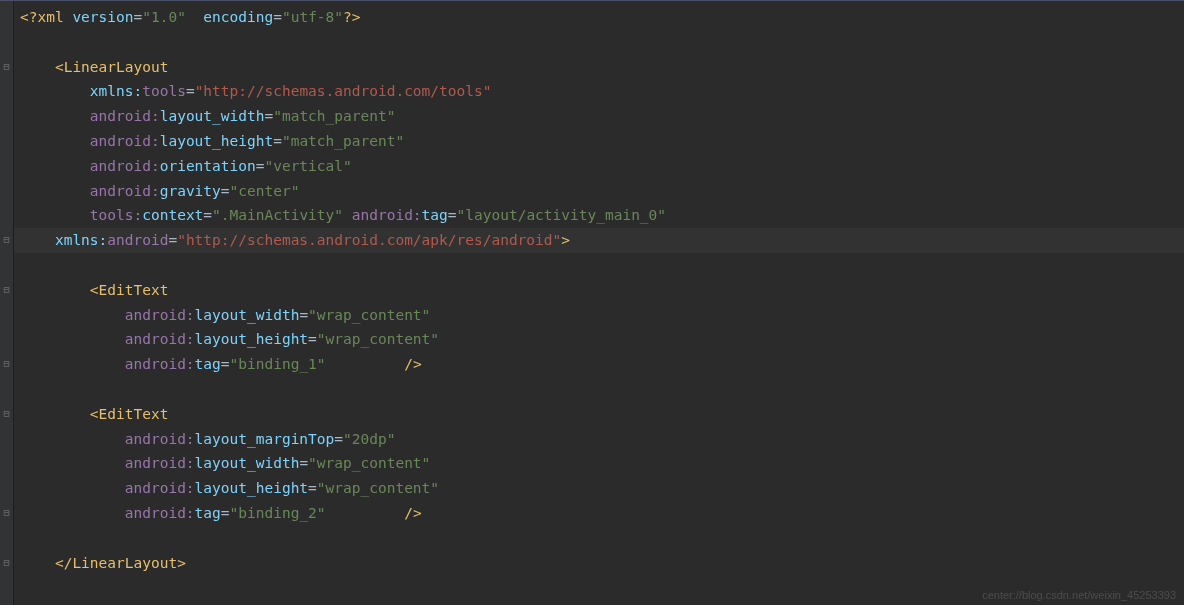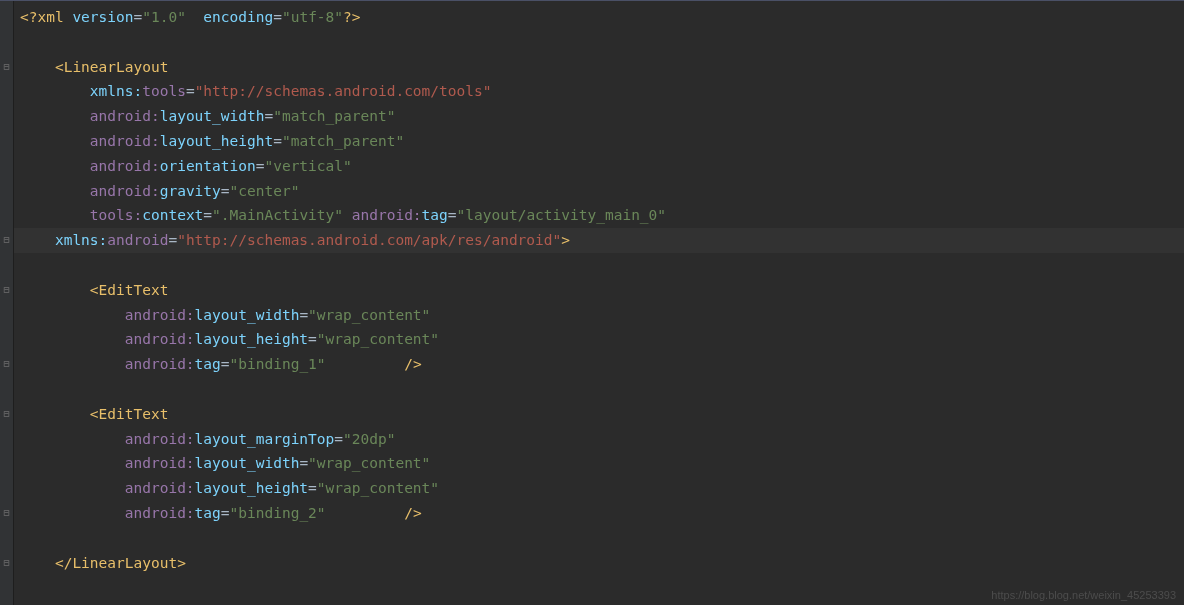--- a/index.html
+++ b/index.html
@@ -69,13 +69,13 @@
       <div class="fold" style="top: 60.6px;">⊟</div>
       <div class="fold" style="top: 234.2px;">⊟</div>
       <div class="fold" style="top: 283.8px;">⊟</div>
       <div class="fold" style="top: 358.2px;">⊟</div>
       <div class="fold" style="top: 407.8px;">⊟</div>
       <div class="fold" style="top: 507px;">⊟</div>
       <div class="fold" style="top: 556.6px;">⊟</div>
     </div>
 </div>
 <div class="editor" id="editor"><div class="line"><span class="c-default"></span><span class="c-tag">&lt;?</span><span class="c-tag">xml </span><span class="c-attr">version</span><span class="c-punct">=</span><span class="c-str">"1.0"</span><span class="c-default">  </span><span class="c-attr">encoding</span><span class="c-punct">=</span><span class="c-str">"utf-8"</span><span class="c-tag">?&gt;</span></div><div class="line"><span class="c-default"></span>&nbsp;</div><div class="line"><span class="c-default">    </span><span class="c-tag">&lt;LinearLayout</span></div><div class="line"><span class="c-default">        </span><span class="c-attr">xmlns:</span><span class="c-ns">tools</span><span class="c-punct">=</span><span class="c-str-url">"http://schemas.android.com/tools"</span></div><div class="line"><span class="c-default">        </span><span class="c-ns">android:</span><span class="c-attr">layout_width</span><span class="c-punct">=</span><span class="c-str">"match_parent"</span></div><div class="line"><span class="c-default">        </span><span class="c-ns">android:</span><span class="c-attr">layout_height</span><span class="c-punct">=</span><span class="c-str">"match_parent"</span></div><div class="line"><span class="c-default">        </span><span class="c-ns">android:</span><span class="c-attr">orientation</span><span class="c-punct">=</span><span class="c-str">"vertical"</span></div><div class="line"><span class="c-default">        </span><span class="c-ns">android:</span><span class="c-attr">gravity</span><span class="c-punct">=</span><span class="c-str">"center"</span></div><div class="line"><span class="c-default">        </span><span class="c-ns">tools:</span><span class="c-attr">context</span><span class="c-punct">=</span><span class="c-str">".MainActivity"</span><span class="c-default"> </span><span class="c-ns">android:</span><span class="c-attr">tag</span><span class="c-punct">=</span><span class="c-str">"layout/activity_main_0"</span></div><div class="line hl"><span class="c-default">    </span><span class="c-attr">xmlns:</span><span class="c-ns">android</span><span class="c-punct">=</span><span class="c-str-url">"http://schemas.android.com/apk/res/android"</span><span class="c-tag">&gt;</span></div><div class="line"><span class="c-default"></span>&nbsp;</div><div class="line"><span class="c-default">        </span><span class="c-tag">&lt;EditText</span></div><div class="line"><span class="c-default">            </span><span class="c-ns">android:</span><span class="c-attr">layout_width</span><span class="c-punct">=</span><span class="c-str">"wrap_content"</span></div><div class="line"><span class="c-default">            </span><span class="c-ns">android:</span><span class="c-attr">layout_height</span><span class="c-punct">=</span><span class="c-str">"wrap_content"</span></div><div class="line"><span class="c-default">            </span><span class="c-ns">android:</span><span class="c-attr">tag</span><span class="c-punct">=</span><span class="c-str">"binding_1"</span><span class="c-default">         </span><span class="c-tag">/&gt;</span></div><div class="line"><span class="c-default"></span>&nbsp;</div><div class="line"><span class="c-default">        </span><span class="c-tag">&lt;EditText</span></div><div class="line"><span class="c-default">            </span><span class="c-ns">android:</span><span class="c-attr">layout_marginTop</span><span class="c-punct">=</span><span class="c-str">"20dp"</span></div><div class="line"><span class="c-default">            </span><span class="c-ns">android:</span><span class="c-attr">layout_width</span><span class="c-punct">=</span><span class="c-str">"wrap_content"</span></div><div class="line"><span class="c-default">            </span><span class="c-ns">android:</span><span class="c-attr">layout_height</span><span class="c-punct">=</span><span class="c-str">"wrap_content"</span></div><div class="line"><span class="c-default">            </span><span class="c-ns">android:</span><span class="c-attr">tag</span><span class="c-punct">=</span><span class="c-str">"binding_2"</span><span class="c-default">         </span><span class="c-tag">/&gt;</span></div><div class="line"><span class="c-default"></span>&nbsp;</div><div class="line"><span class="c-default">    </span><span class="c-tag">&lt;/LinearLayout&gt;</span></div></div>
-<div class="watermark">https://blog.blog.net/weixin_45253393</div>
+<div class="watermark">center://blog.csdn.net/weixin_45253393</div>
 
 </body></html>

